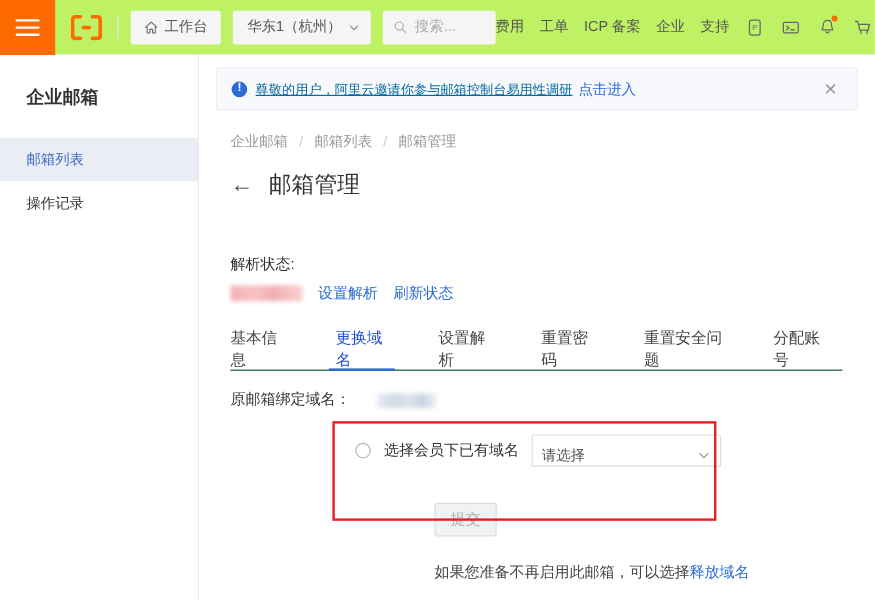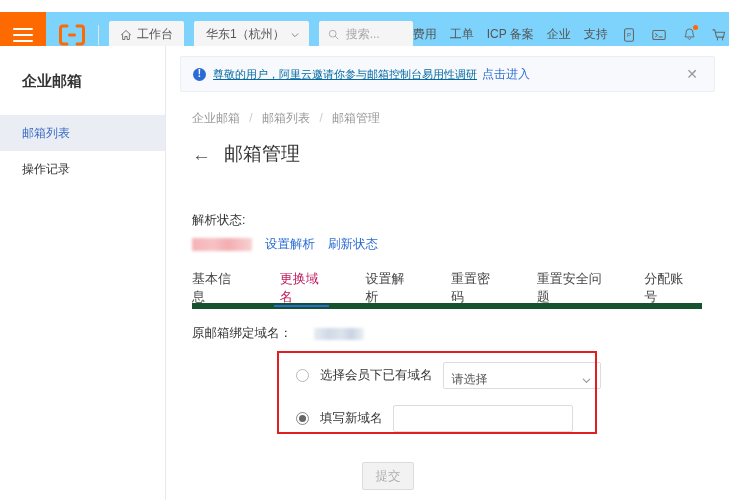--- a/index.html
+++ b/index.html
@@ -7,23 +7,23 @@
     width: 729px; height: 500px;
     overflow: hidden;
     background: #fff;
     font-family: "Liberation Sans", "DejaVu Sans", sans-serif;
     font-size: 12px;
     color: #333;
   }
 
   
   .header {
-    position: absolute; top: 12px; left: 0;
+    position: absolute; top: 0; left: 0;
     width: 729px; height: 46px;
-    background: #7dd3fc;
+    background: #bef264;
     border-bottom: 1px solid #e8e8e8;
     display: flex; align-items: center;
   }
   .hamburger {
     width: 46px; height: 46px;
     background: #ff6a00;
     display: flex; flex-direction: column;
     align-items: center; justify-content: center;
     gap: 4px;
     cursor: pointer; flex: none;
@@ -143,30 +143,30 @@
     width: 60px; height: 13px;
     background: linear-gradient(90deg,#f4b3b6 0%,#f7c2c4 35%,#f2aeb1 60%,#f9d0d1 100%);
     filter: blur(1.6px);
     border-radius: 1px;
   }
   .status-link { font-size: 12.5px; color: #2b6cd4; cursor: pointer; }
 
   .tabs {
     margin: 20px 0 0 26px;
     width: 510px; height: 36px;
-    border-bottom: 6px solid #14532d;
+    border-bottom: 1px solid #14532d;
     display: flex; align-items: center; gap: 14px;
   }
   .tab {
     height: 35px; display: flex; align-items: center;
     padding: 0 14px; font-size: 13px; color: #444;
     cursor: pointer; position: relative;
   }
   .tab:first-child { padding-left: 0; padding-right: 16px; }
-  .tab.active { color: #be185d; }
+  .tab.active { color: #1d4ed8; }
   .tab.active::after {
     content: ""; position: absolute; left: 8px; right: 8px; bottom: -1px;
     height: 2px; background: #2b6cd4;
   }
 
   .form-area { position: relative; margin-top: 16px; }
   .form-row1 {
     margin-left: 26px; display: flex; align-items: center;
   }
   .f-label { font-size: 12.5px; color: #333; }
@@ -405,25 +405,20 @@
         <div class="select">
           <span>请选择</span>
           <span class="caret">
             <svg width="11" height="11" viewBox="0 0 12 12">
               <path d="M2.5 4.5 L6 8 L9.5 4.5" fill="none" stroke="#999" stroke-width="1.2" stroke-linecap="round" stroke-linejoin="round"></path>
             </svg>
           </span>
         </div>
       </div>
 
-      <div class="radio-line">
-        <span class="radio checked"></span>
-        <span class="radio-label">填写新域名</span>
-        <input class="text-input" type="text" value="" style="">
-      </div>
     </div>
 
     <div class="submit-btn">
       <span>提交</span>
     </div>
 
     <div class="foot-note">
       <span>如果您准备不再启用此邮箱，可以选择</span><a>释放域名</a>
     </div>
 

